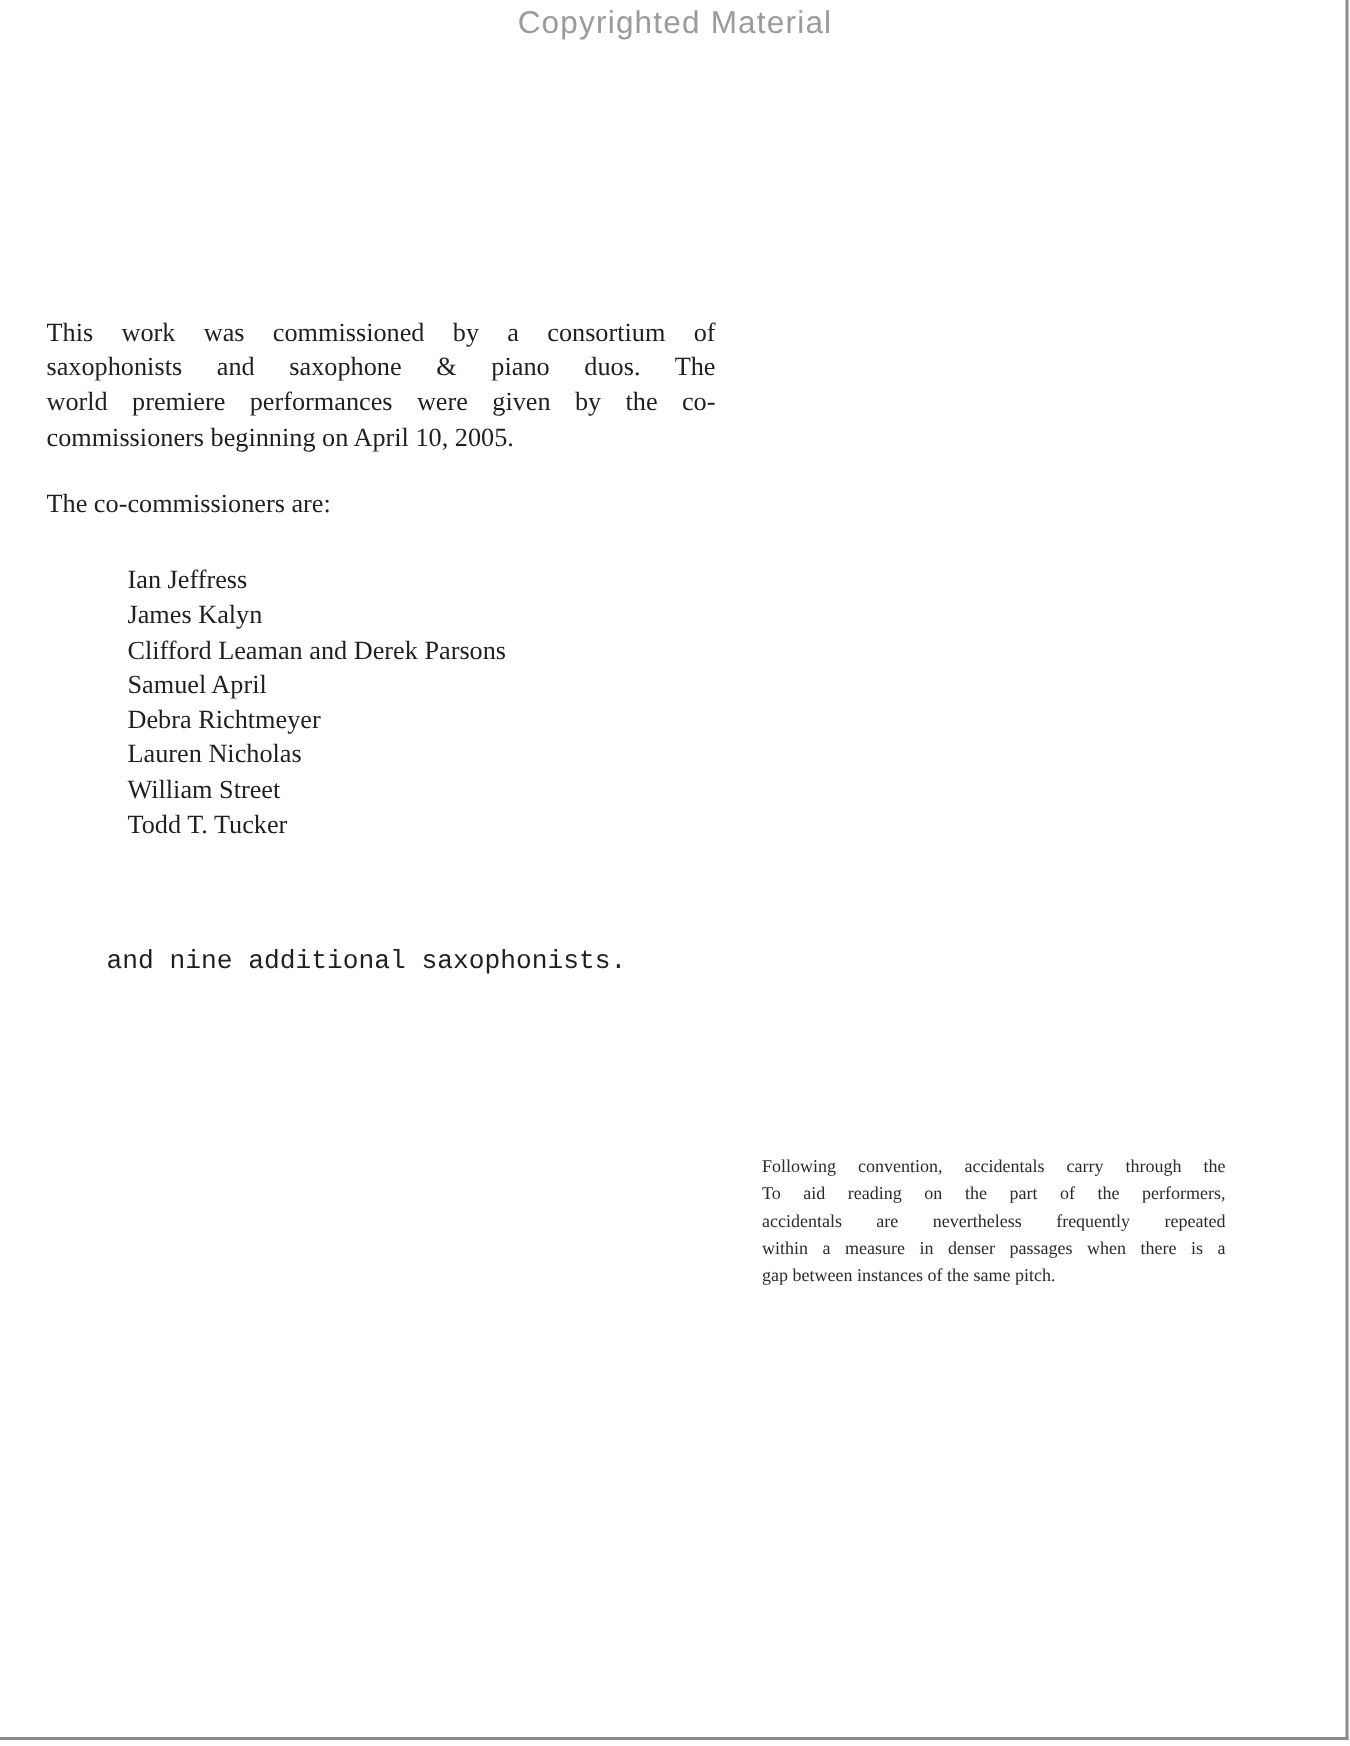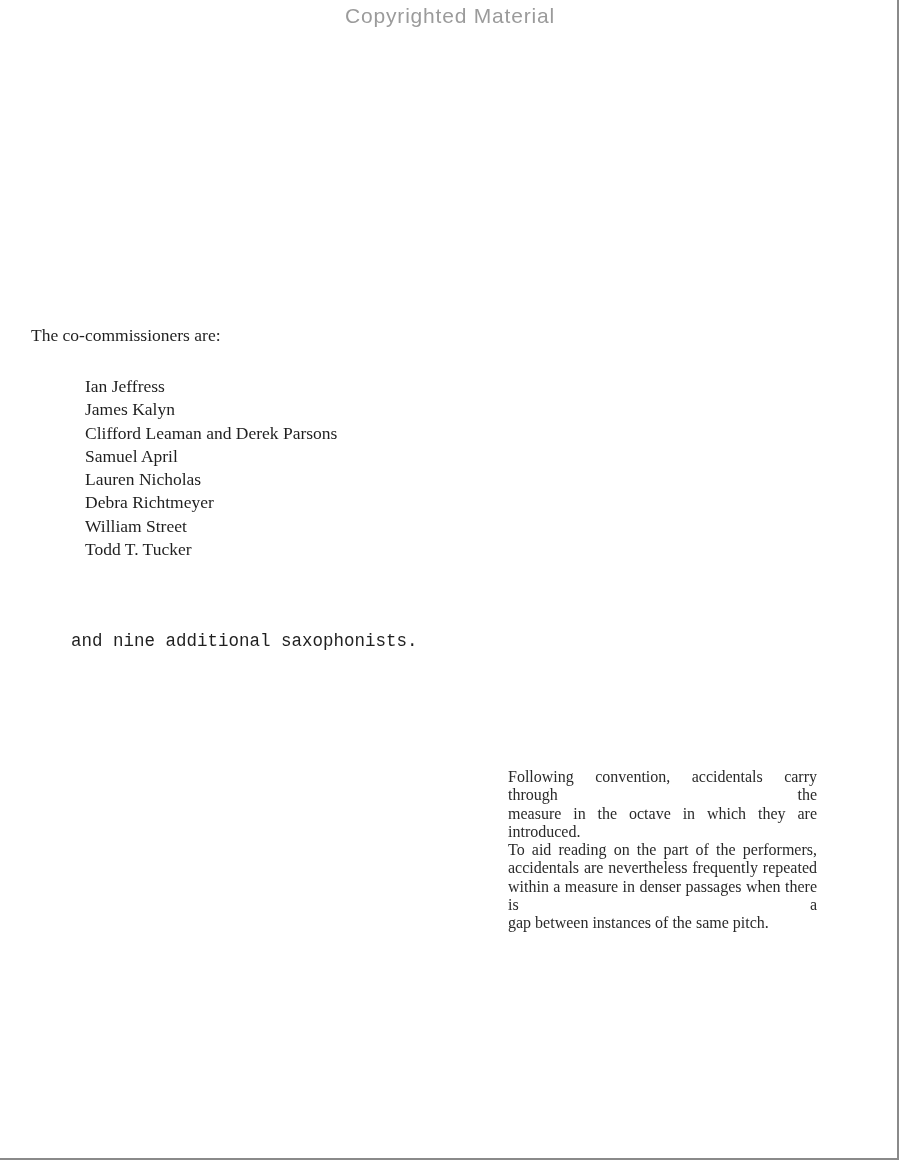--- a/index.html
+++ b/index.html
@@ -79,54 +79,62 @@
     position: absolute;
     left: 71px;
     top: 630px;
     font-family: Liberation Mono, monospace;
   }
   .accidentals-note {
     position: absolute;
     left: 508px;
     top: 768px;
     width: 309px;
-    font-size: 16px;
+    font-size: 12px;
     line-height: 18.3px;
     color: #2a2a2a;
   }
 </style>
 </head>
 <body>
 
 <div class="page">
 
   <div class="copyright-header">Copyrighted Material</div>
 
+  <div class="commission-paragraph body-text">
+    <div>
+
+    <div class="jline">This work was commissioned by a consortium of</div>
+        <div class="jline">saxophonists and saxophone &amp; piano duos.  The</div>
+        <div class="jline">world premiere performances were given by the co-</div>
+      </div>
+    <div class="lline">commissioners beginning on April 10, 2005.</div>
+  </div>
 
   <div class="intro-line body-text">The co-commissioners are:</div>
 
   <div class="names-list body-text">
 
       <div class="name-line">Ian Jeffress</div>
       <div class="name-line">James Kalyn</div>
       <div class="name-line">Clifford Leaman and Derek Parsons</div>
       <div class="name-line">Samuel April</div>
+      <div class="name-line">Debra Richtmeyer</div>
       <div class="name-line">Lauren Nicholas</div>
-      <div class="name-line">Debra Richtmeyer</div>
       <div class="name-line">William Street</div>
       <div class="name-line">Todd T. Tucker</div>
     </div>
 
   <div class="closing-line body-text">and nine additional saxophonists.</div>
 
   <div class="accidentals-note">
     <div>
 
     <div class="jline">Following convention, accidentals carry through the</div>
-        <div class="jline">measure in the octave in which they are introduced.</div>
         <div class="jline">To aid reading on the part of the performers,</div>
         <div class="jline">accidentals are nevertheless frequently repeated</div>
         <div class="jline">within a measure in denser passages when there is a</div>
       </div>
     <div class="lline">gap between instances of the same pitch.</div>
   </div>
 
   <div class="edge-right"></div>
   <div class="edge-bottom"></div>
 

